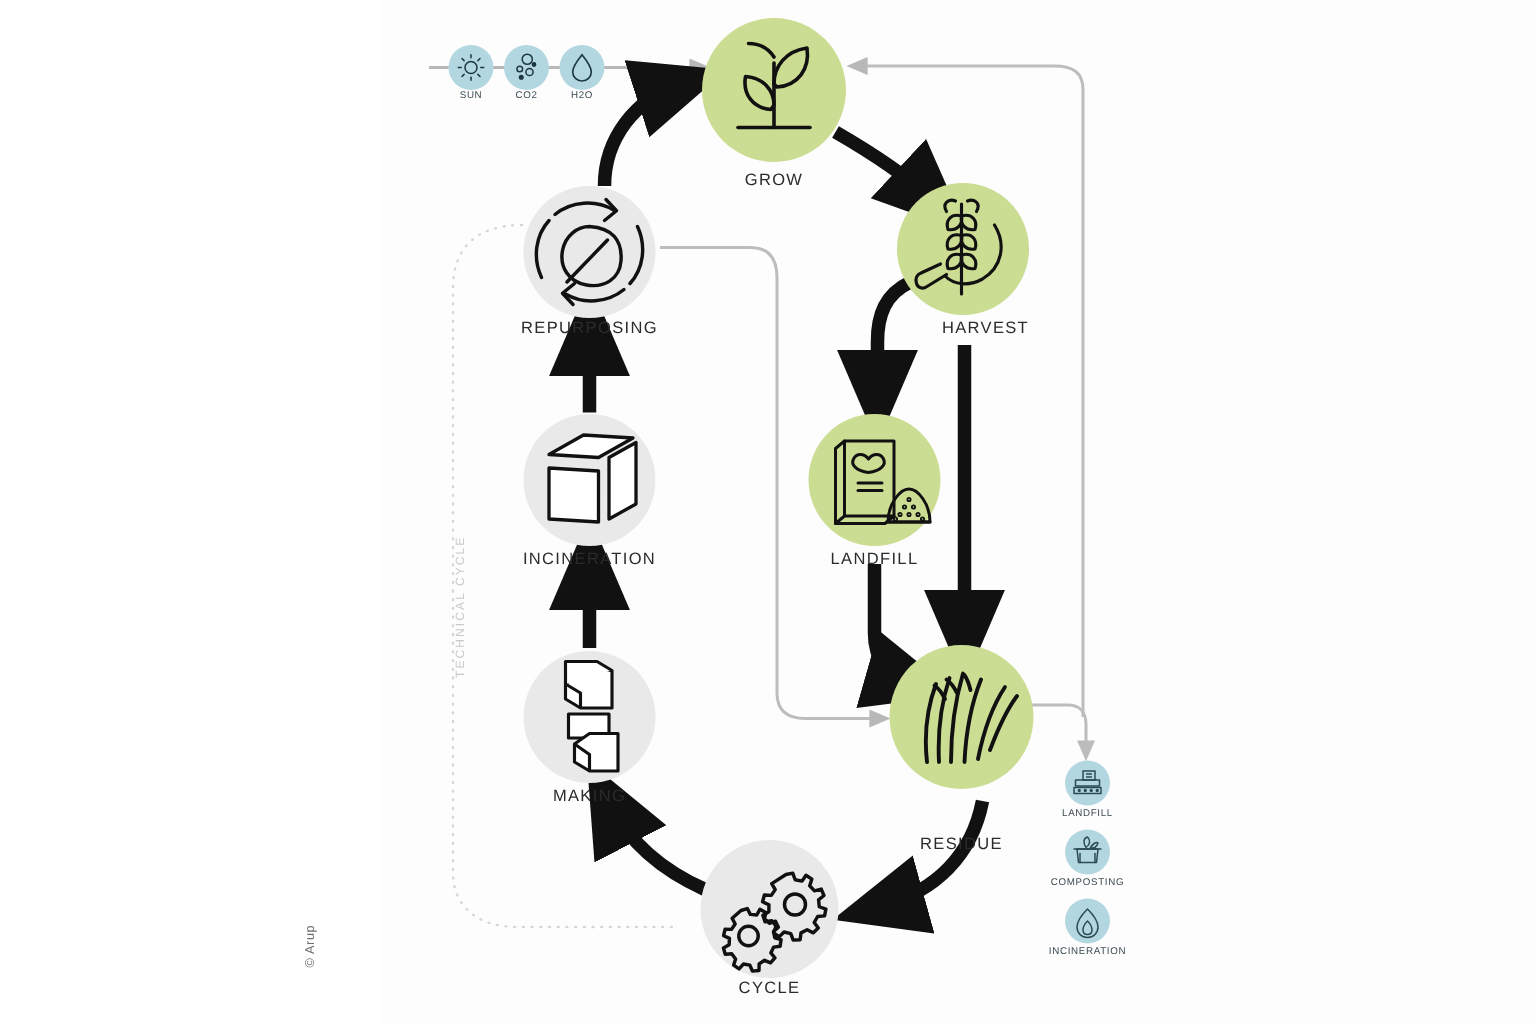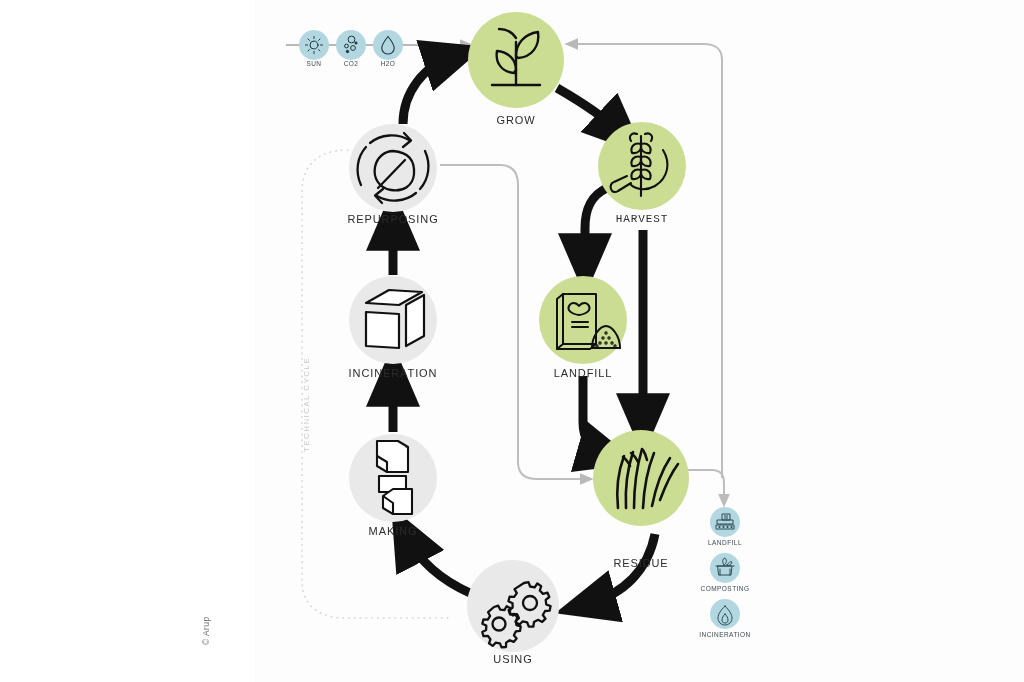--- a/index.html
+++ b/index.html
@@ -286,27 +286,27 @@
                  C723,623 722,622 722,620 C722,618 723,616 725,614 Z"></path>
       </g>
     </g>
   </svg>
 
   <div class="input-label" style="left:314px;top:60px;">SUN</div>
   <div class="input-label" style="left:351px;top:60px;">CO2</div>
   <div class="input-label" style="left:388px;top:60px;">H2O</div>
 
   <div class="node-label" style="left:516px;top:114px;">GROW</div>
-  <div class="node-label" style="left:642px;top:213px;font-family:Liberation Mono, monospace;">HARVEST</div>
+  <div class="node-label" style="left:657px;top:213px;">HARVEST</div>
   <div class="node-label" style="left:583px;top:367px;">LANDFILL</div>
   <div class="node-label" style="left:641px;top:525px;margin-top:32px;">RESIDUE</div>
   <div class="node-label" style="left:393px;top:213px;">REPURPOSING</div>
   <div class="node-label" style="left:393px;top:367px;">INCINERATION</div>
   <div class="node-label" style="left:393px;top:525px;">MAKING</div>
-  <div class="node-label" style="left:513px;top:653px;">USING</div>
+  <div class="node-label" style="left:513px;top:653px;">CYCLE</div>
 
   <div class="mini-label" style="left:725px;top:539px;">LANDFILL</div>
   <div class="mini-label" style="left:725px;top:585px;">COMPOSTING</div>
   <div class="mini-label" style="left:725px;top:631px;">INCINERATION</div>
 
   <div class="cycle-label" style="left:302px;top:452px;">TECHNICAL CYCLE</div>
   <div class="credit" style="left:201px;top:645px;">© Arup</div>
 </div>
 
 </body></html>

